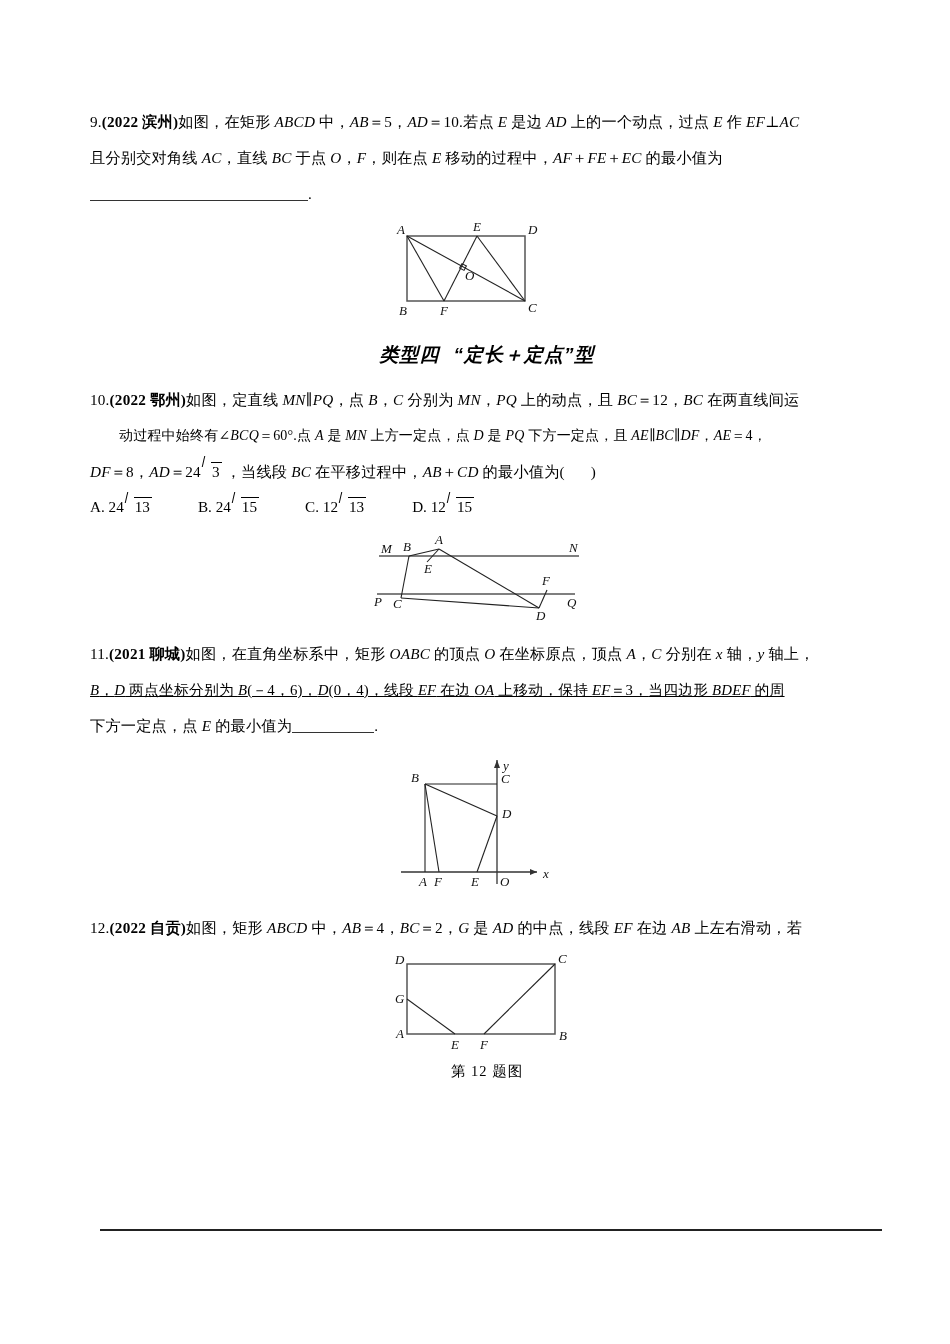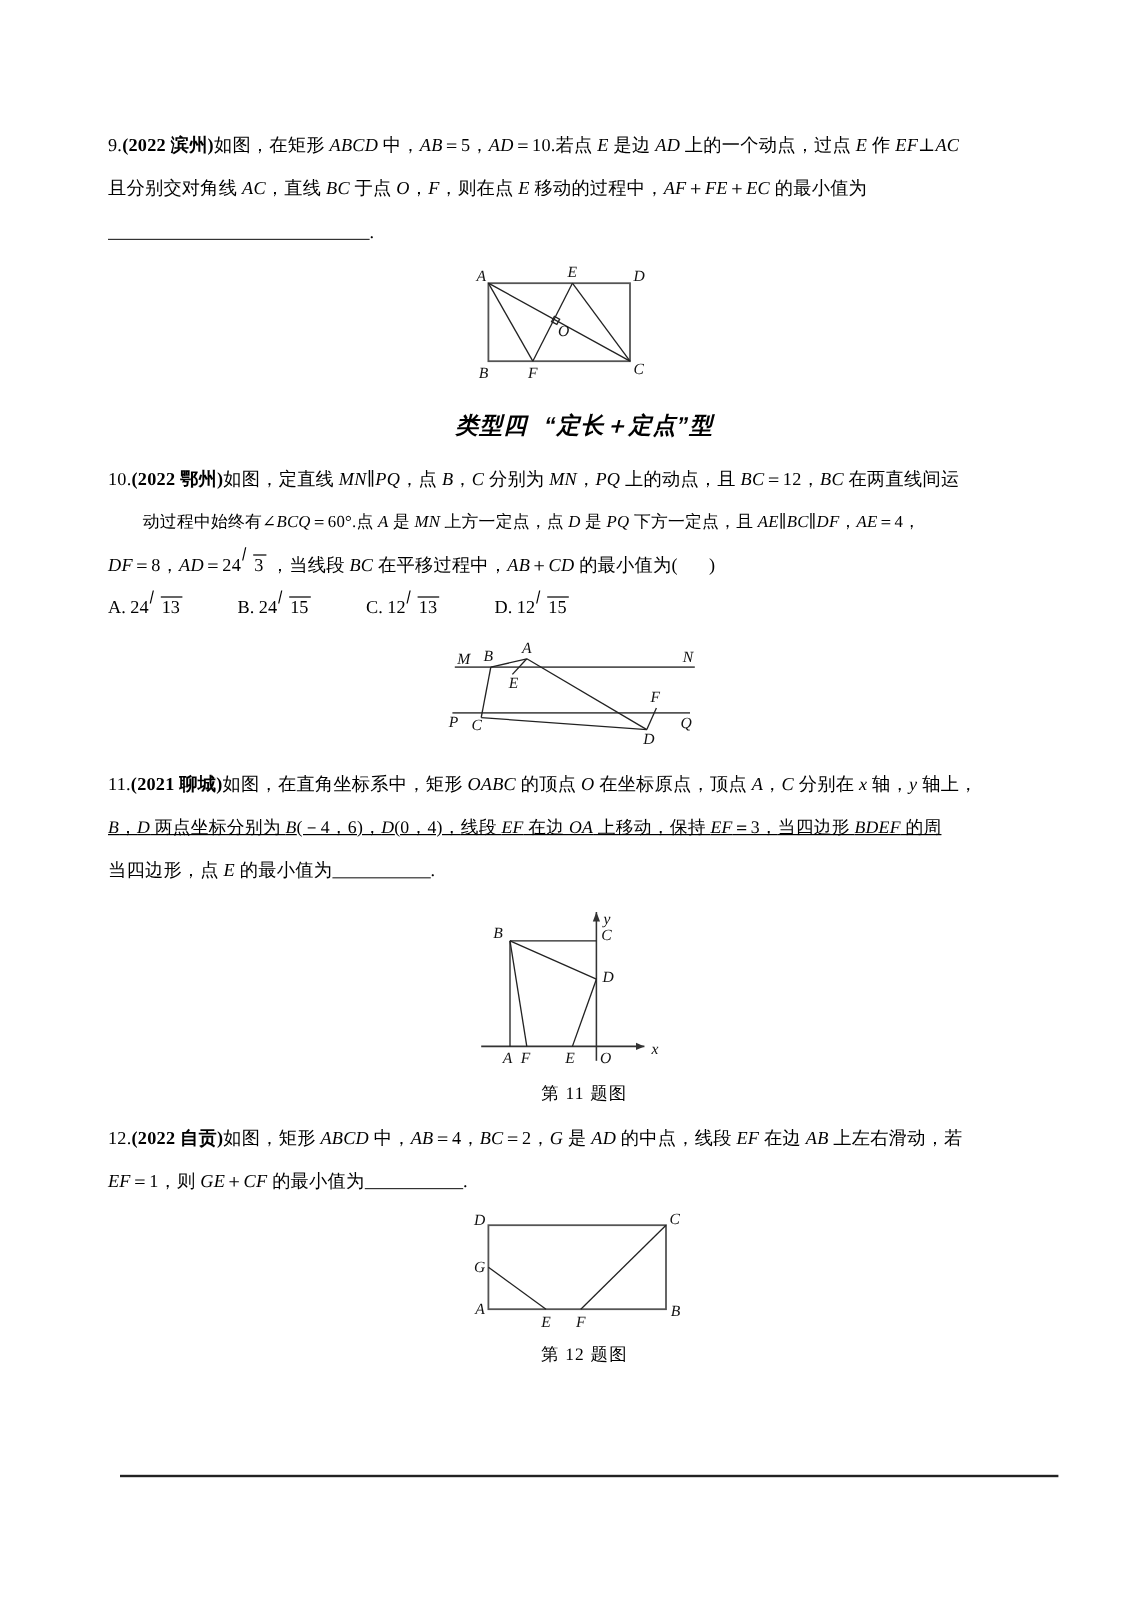--- a/index.html
+++ b/index.html
@@ -224,21 +224,21 @@
     </div>
 
     <div class="qblock" style="margin-top:14px;">
       <div class="qline">
         <span class="num">11.</span><span class="bold">(2021 聊城)</span><span class="cn">如图，在直角坐标系中，矩形 </span><span class="it">OABC</span><span class="cn"> 的顶点 </span><span class="it">O</span><span class="cn"> 在坐标原点，顶点 </span><span class="it">A</span><span class="cn">，</span><span class="it">C</span><span class="cn"> 分别在 </span><span class="it">x</span><span class="cn"> 轴，</span><span class="it">y</span><span class="cn"> 轴上，</span>
       </div>
       <div class="qline" style="font-size:14.8px;text-decoration:underline;">
         <span class="it">B</span><span class="cn">，</span><span class="it">D</span><span class="cn"> 两点坐标分别为 </span><span class="it">B</span><span class="num">(－4，6)，</span><span class="it">D</span><span class="num">(0，4)，</span><span class="cn">线段 </span><span class="it">EF</span><span class="cn"> 在边 </span><span class="it">OA</span><span class="cn"> 上移动，保持 </span><span class="it">EF</span><span class="num">＝3，</span><span class="cn">当四边形 </span><span class="it">BDEF</span><span class="cn"> 的周</span>
       </div>
       <div class="qline">
-        <span class="cn">当四边形，点 </span><span class="it">E</span><span class="cn"> 的最小值为</span><span class="blank-mid"></span><span class="num">.</span>
+        <span class="cn">下方一定点，点 </span><span class="it">E</span><span class="cn"> 的最小值为</span><span class="blank-mid"></span><span class="num">.</span>
       </div>
 
       <div class="figure-wrap" style="margin-top:6px;">
         <svg width="200" height="150" viewBox="0 0 200 150">
 
           <line class="axis" x1="14" y1="122" x2="150" y2="122"></line>
           <polygon points="150,122 143,119 143,125" fill="#333"></polygon>
 
           <line class="axis" x1="110" y1="134" x2="110" y2="10"></line>
           <polygon points="110,10 107,18 113,18" fill="#333"></polygon>
@@ -255,30 +255,26 @@
           <text x="24" y="32">B</text>
           <text x="114" y="33">C</text>
           <text x="115" y="68">D</text>
           <text x="32" y="136">A</text>
           <text x="47" y="136">F</text>
           <text x="84" y="136">E</text>
           <text x="113" y="136">O</text>
           <text x="116" y="20">y</text>
           <text x="156" y="128">x</text>
         </svg>
-        <div class="fig-caption">第 11 题图</div>
       </div>
     </div>
 
     <div class="qblock" style="margin-top:10px;">
       <div class="qline">
         <span class="num">12.</span><span class="bold">(2022 自贡)</span><span class="cn">如图，矩形 </span><span class="it">ABCD</span><span class="cn"> 中，</span><span class="it">AB</span><span class="num">＝4，</span><span class="it">BC</span><span class="num">＝2，</span><span class="it">G</span><span class="cn"> 是 </span><span class="it">AD</span><span class="cn"> 的中点，线段 </span><span class="it">EF</span><span class="cn"> 在边 </span><span class="it">AB</span><span class="cn"> 上左右滑动，若</span>
-      </div>
-      <div class="qline">
-        <span class="it">EF</span><span class="num">＝1，</span><span class="cn">则 </span><span class="it">GE</span><span class="num">＋</span><span class="it">CF</span><span class="cn"> 的最小值为</span><span class="blank-mid"></span><span class="num">.</span>
       </div>
 
       <div class="figure-wrap" style="margin-top:4px;">
         <svg width="220" height="110" viewBox="0 0 220 110">
 
           <rect class="shape" x="30" y="14" width="148" height="70"></rect>
 
           <line class="thin" x1="30" y1="49" x2="78" y2="84"></line>
 
           <line class="thin" x1="107" y1="84" x2="178" y2="14"></line>

